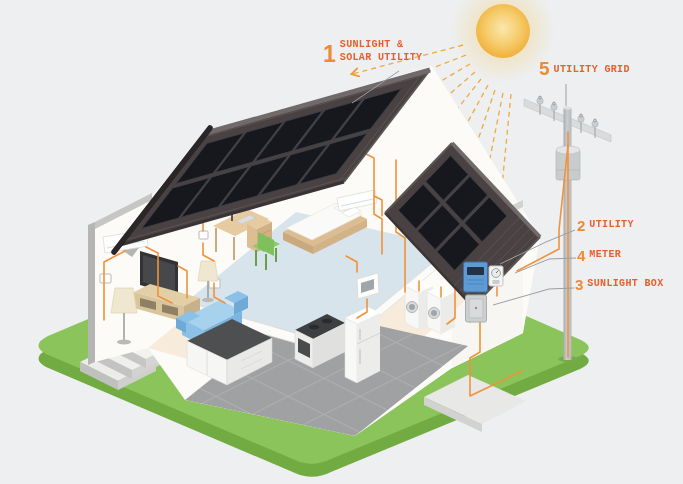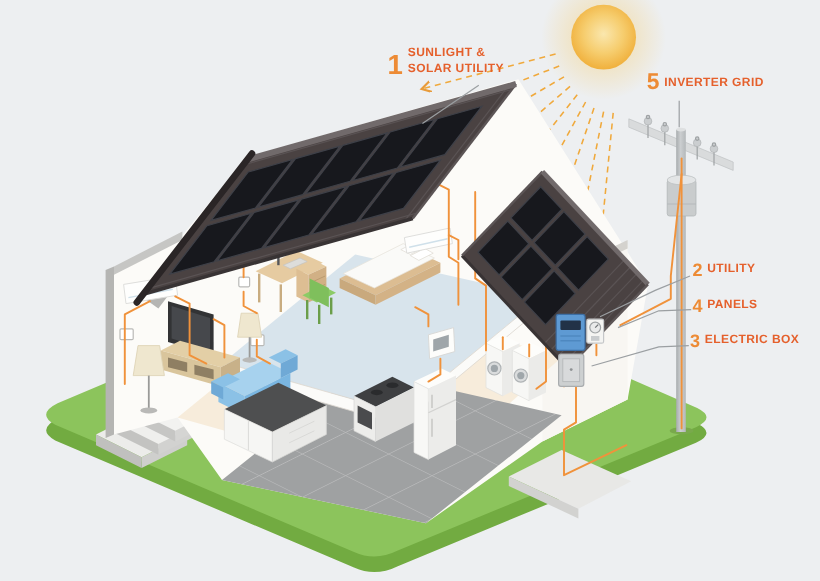--- a/index.html
+++ b/index.html
@@ -2,21 +2,21 @@
 <html style="--background: #EDEFF1; --accent_number: #ED8B35; --accent_text: #E5602C; --wire: #F0923B; --sun: #F3C04C; --lawn: #8CC45C; --lawn_side: #72AB41; --roof: #4A4242; --panel: #17181D; --inverter: #5E9AD3; --floor_upper: #D8E4EC; --floor_cream: #F7ECDB;"><head>
 <meta charset="utf-8">
 <style>
   html,body{margin:0;padding:0;background:var(--background,#EDEFF1);}
   .stage{position:relative;width:683px;height:484px;overflow:hidden;
          font-family:"Liberation Sans",sans-serif;background:var(--background,#EDEFF1);}
   .stage svg{position:absolute;left:0;top:0;}
   .callout{position:absolute;display:flex;align-items:flex-end;gap:4px;
            color:var(--accent_text,#E5602C);font-weight:bold;white-space:nowrap;}
   .callout .num{color:var(--accent_number,#ED8B35);line-height:.85;font-weight:bold;}
-  .callout .txt{font-size:10px;letter-spacing:.35px;line-height:1.25;padding-bottom:1px;}
+  .callout .txt{font-size:10px;letter-spacing:.35px;line-height:1.25;padding-bottom:1px;font-family:Liberation Mono, monospace;}
   .callout .txt span{display:block;}
   .c-big .num{font-size:23px;}
   .c-mid .num{font-size:19px;}
   .c-small .num{font-size:15px;}
   
   .wire{stroke:var(--wire,#F0923B);fill:none;stroke-width:1.6;stroke-linejoin:round;stroke-linecap:round;}
   .leader{stroke:#9B9FA2;fill:none;stroke-width:1;}
   .roofp{fill:var(--roof,#4A4242);}
   .panel{fill:var(--panel,#17181D);stroke:#3E4048;stroke-width:1;}
   .lawn-top{fill:var(--lawn,#8CC45C);}
@@ -360,34 +360,34 @@
   <div class="callout c-big" style="left:323px;top:39px;">
     <span class="num">1</span>
     <span class="txt">
       <span>SUNLIGHT &amp;</span>
       <span>SOLAR UTILITY</span>
     </span>
   </div>
   <div class="callout c-mid" style="left:539px;top:61px;">
     <span class="num">5</span>
     <span class="txt">
-        <span>INVERTER GRID</span>
+        <span>UTILITY GRID</span>
       </span>
   </div>
   <div class="callout c-small" style="left:577px;top:219px;">
     <span class="num">2</span>
     <span class="txt">
         <span>UTILITY</span>
       </span>
   </div>
   <div class="callout c-small" style="left:577px;top:249px;">
     <span class="num">4</span>
     <span class="txt">
-        <span>PANELS</span>
+        <span>METER</span>
       </span>
   </div>
   <div class="callout c-small" style="left:575px;top:278px;">
     <span class="num">3</span>
     <span class="txt">
-        <span>ELECTRIC BOX</span>
+        <span>SUNLIGHT BOX</span>
       </span>
   </div>
 </div>
 
 </body></html>

